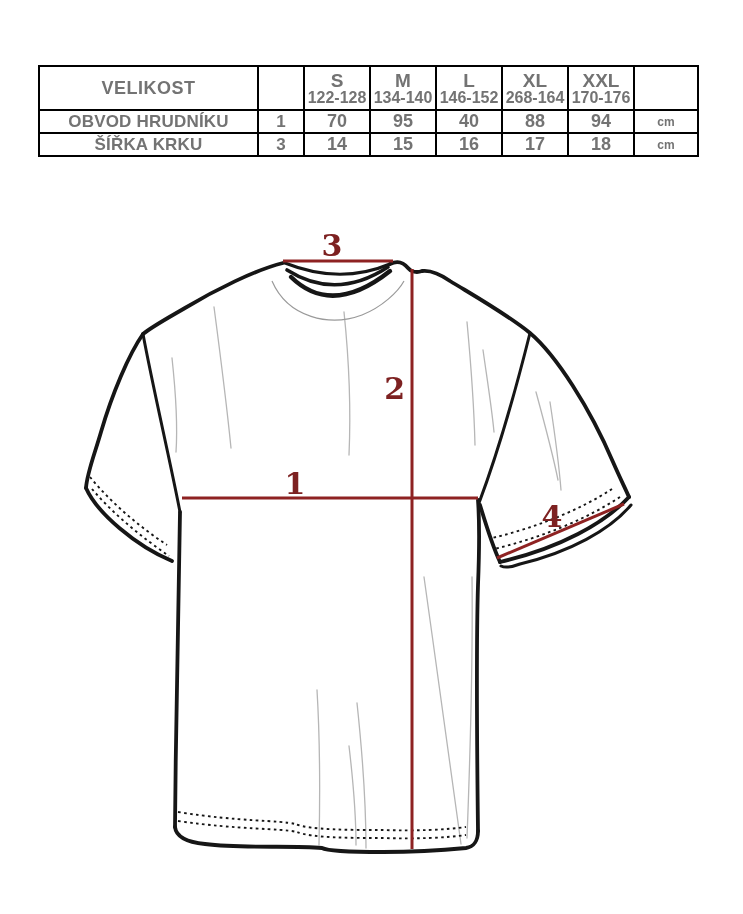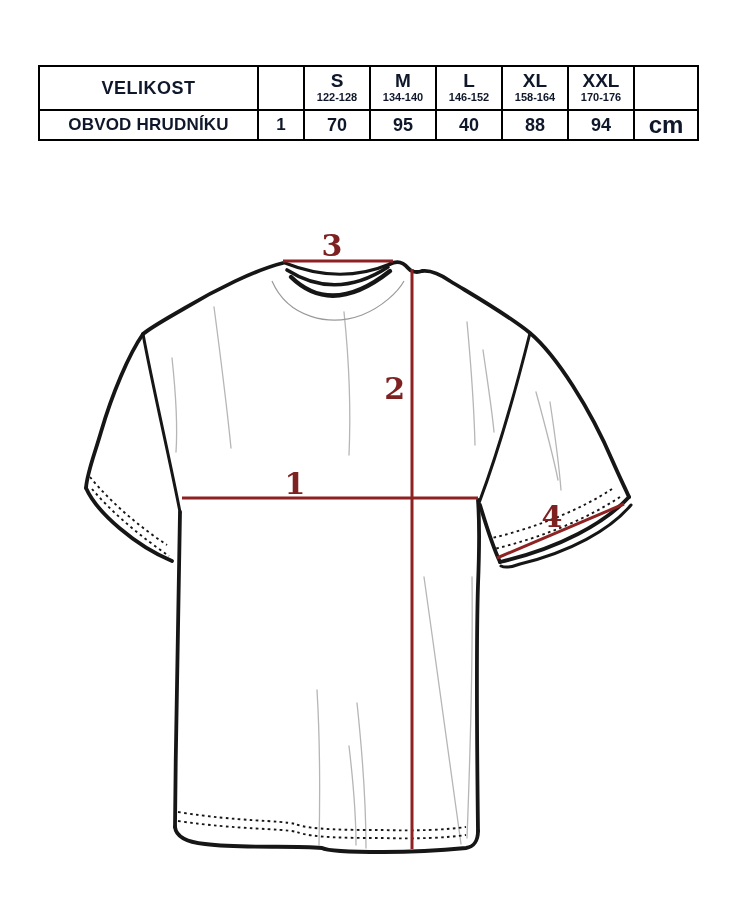--- a/index.html
+++ b/index.html
@@ -7,36 +7,36 @@
     width:743px; height:914px;
     background:#ffffff;
     position:relative;
     font-family:"Liberation Sans", sans-serif;
     overflow:hidden;
   }
   
   .size-table {
     position:absolute; left:38px; top:65px;
     width:661px; border-collapse:collapse; table-layout:fixed;
-    color:#0f172a;
+    color:#737373;
   }
   .size-table th, .size-table td {
     border:2px solid #000;
     text-align:center; vertical-align:middle;
     padding:0; font-weight:700;
   }
   .size-table thead tr { height:44px; }
   .size-table tbody tr { height:14px;margin-left:23px; }
   .cell-title   { font-size:18px; letter-spacing:0.5px; }
   .cell-label   { font-size:17px; letter-spacing:0.2px; }
   .cell-ref     { font-size:17px; }
   .cell-value   { font-size:18px;border-radius:12px; }
-  .cell-unit    { font-size:24px; }
+  .cell-unit    { font-size:12px; }
   .sname { font-size:19px; font-weight:700; line-height:20px; padding-top:2px; }
-  .srange { font-size:11px; font-weight:700; line-height:13px; padding-bottom:3px; }
+  .srange { font-size:16px; font-weight:700; line-height:13px; padding-bottom:3px; }
   
   .tshirt-svg { position:absolute; left:0; top:0; }
   .outline  { fill:none; stroke:#161616; stroke-width:3.8; stroke-linecap:round; stroke-linejoin:round; }
   .outline-thin { fill:none; stroke:#161616; stroke-width:3; stroke-linecap:round; }
   .collar-a { fill:none; stroke:#161616; stroke-width:3;   stroke-linecap:round; }
   .collar-b { fill:none; stroke:#161616; stroke-width:3.6; stroke-linecap:round; }
   .collar-c { fill:none; stroke:#161616; stroke-width:4.4; stroke-linecap:round; }
   .neck-shadow { fill:none; stroke:#9a9a9a; stroke-width:1.2; }
   .stitch { fill:none; stroke:#161616; stroke-width:1.9; stroke-dasharray:2.6 3.4; }
   .wrinkle { fill:none; stroke:#b6b6b6; stroke-width:1.3; stroke-linecap:round; }
@@ -71,38 +71,48 @@
       <th>
         <div class="sname">M</div>
         <div class="srange">134-140</div>
       </th>
       <th>
         <div class="sname">L</div>
         <div class="srange">146-152</div>
       </th>
       <th>
         <div class="sname">XL</div>
-        <div class="srange">158-164</div>
+        <div class="srange">268-164</div>
       </th>
       <th>
         <div class="sname">XXL</div>
         <div class="srange">170-176</div>
       </th>
       <th></th>
     </tr>
   </thead>
   <tbody>
     <tr>
       <td class="cell-label">OBVOD HRUDNÍKU</td>
       <td class="cell-ref">1</td>
       <td class="cell-value">70</td>
       <td class="cell-value">95</td>
       <td class="cell-value">40</td>
       <td class="cell-value">88</td>
       <td class="cell-value">94</td>
+      <td class="cell-unit">cm</td>
+    </tr>
+    <tr>
+      <td class="cell-label">ŠÍŘKA KRKU</td>
+      <td class="cell-ref">3</td>
+      <td class="cell-value">14</td>
+      <td class="cell-value">15</td>
+      <td class="cell-value">16</td>
+      <td class="cell-value">17</td>
+      <td class="cell-value">18</td>
       <td class="cell-unit">cm</td>
     </tr>
   </tbody>
 </table>
 
 <svg class="tshirt-svg" width="743" height="914" viewBox="0 0 743 914">
 
   <g>
     <path class="wrinkle" d="M214,307 C221,360 227,408 231,448"></path>
     <path class="wrinkle" d="M172,358 C176,395 178,422 176,452"></path>

